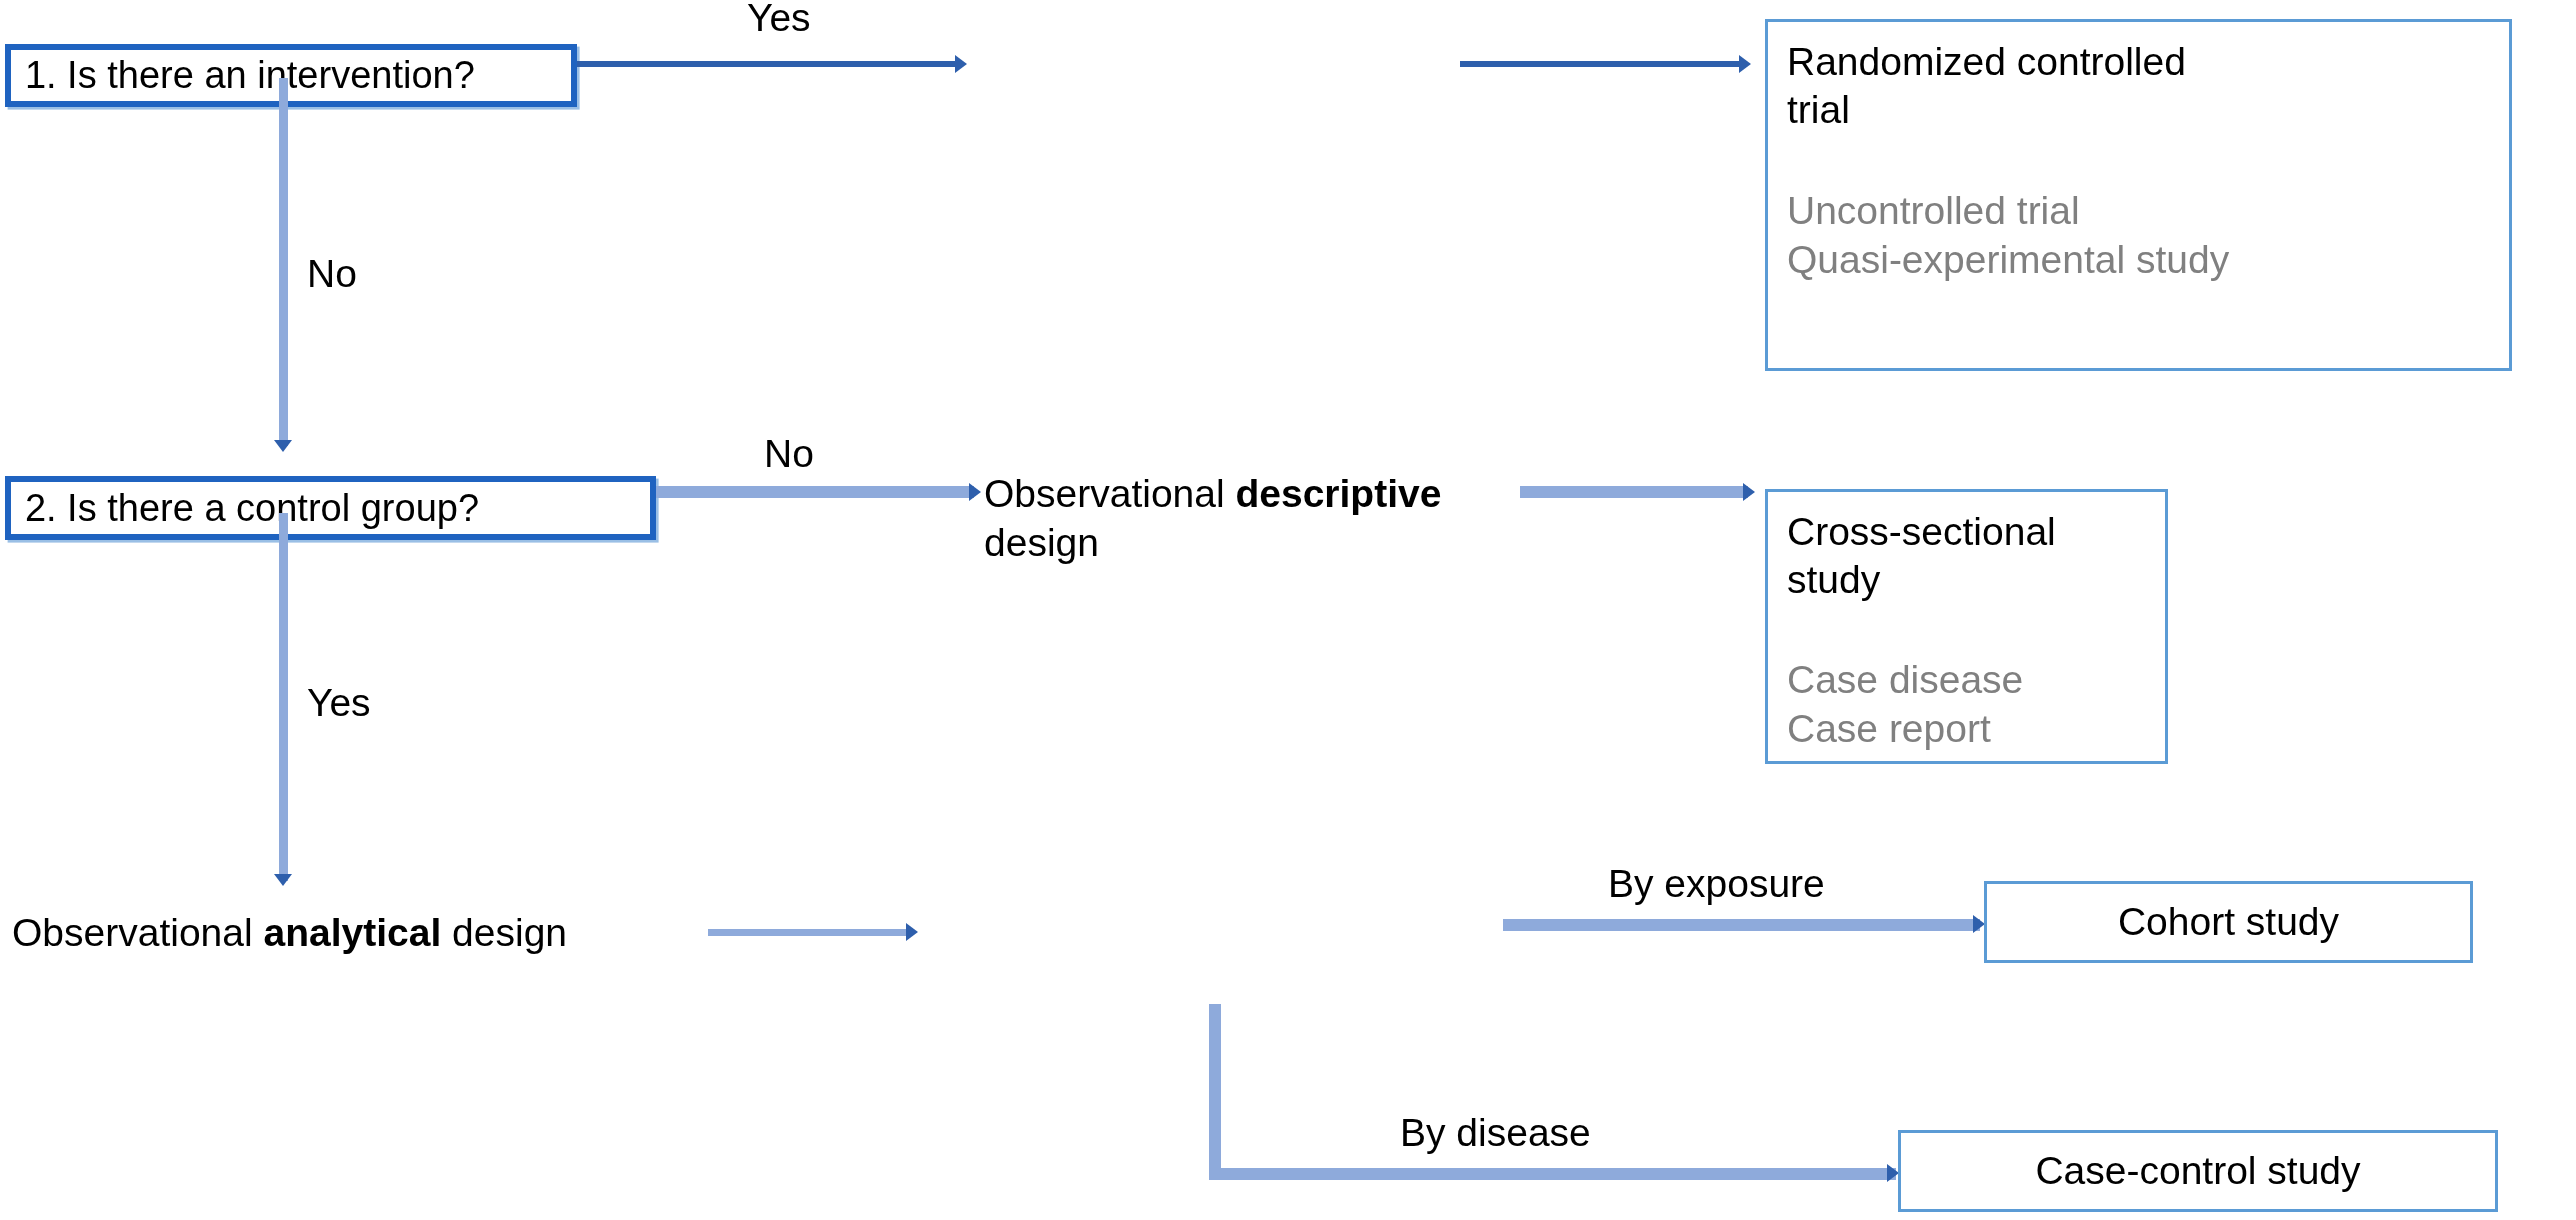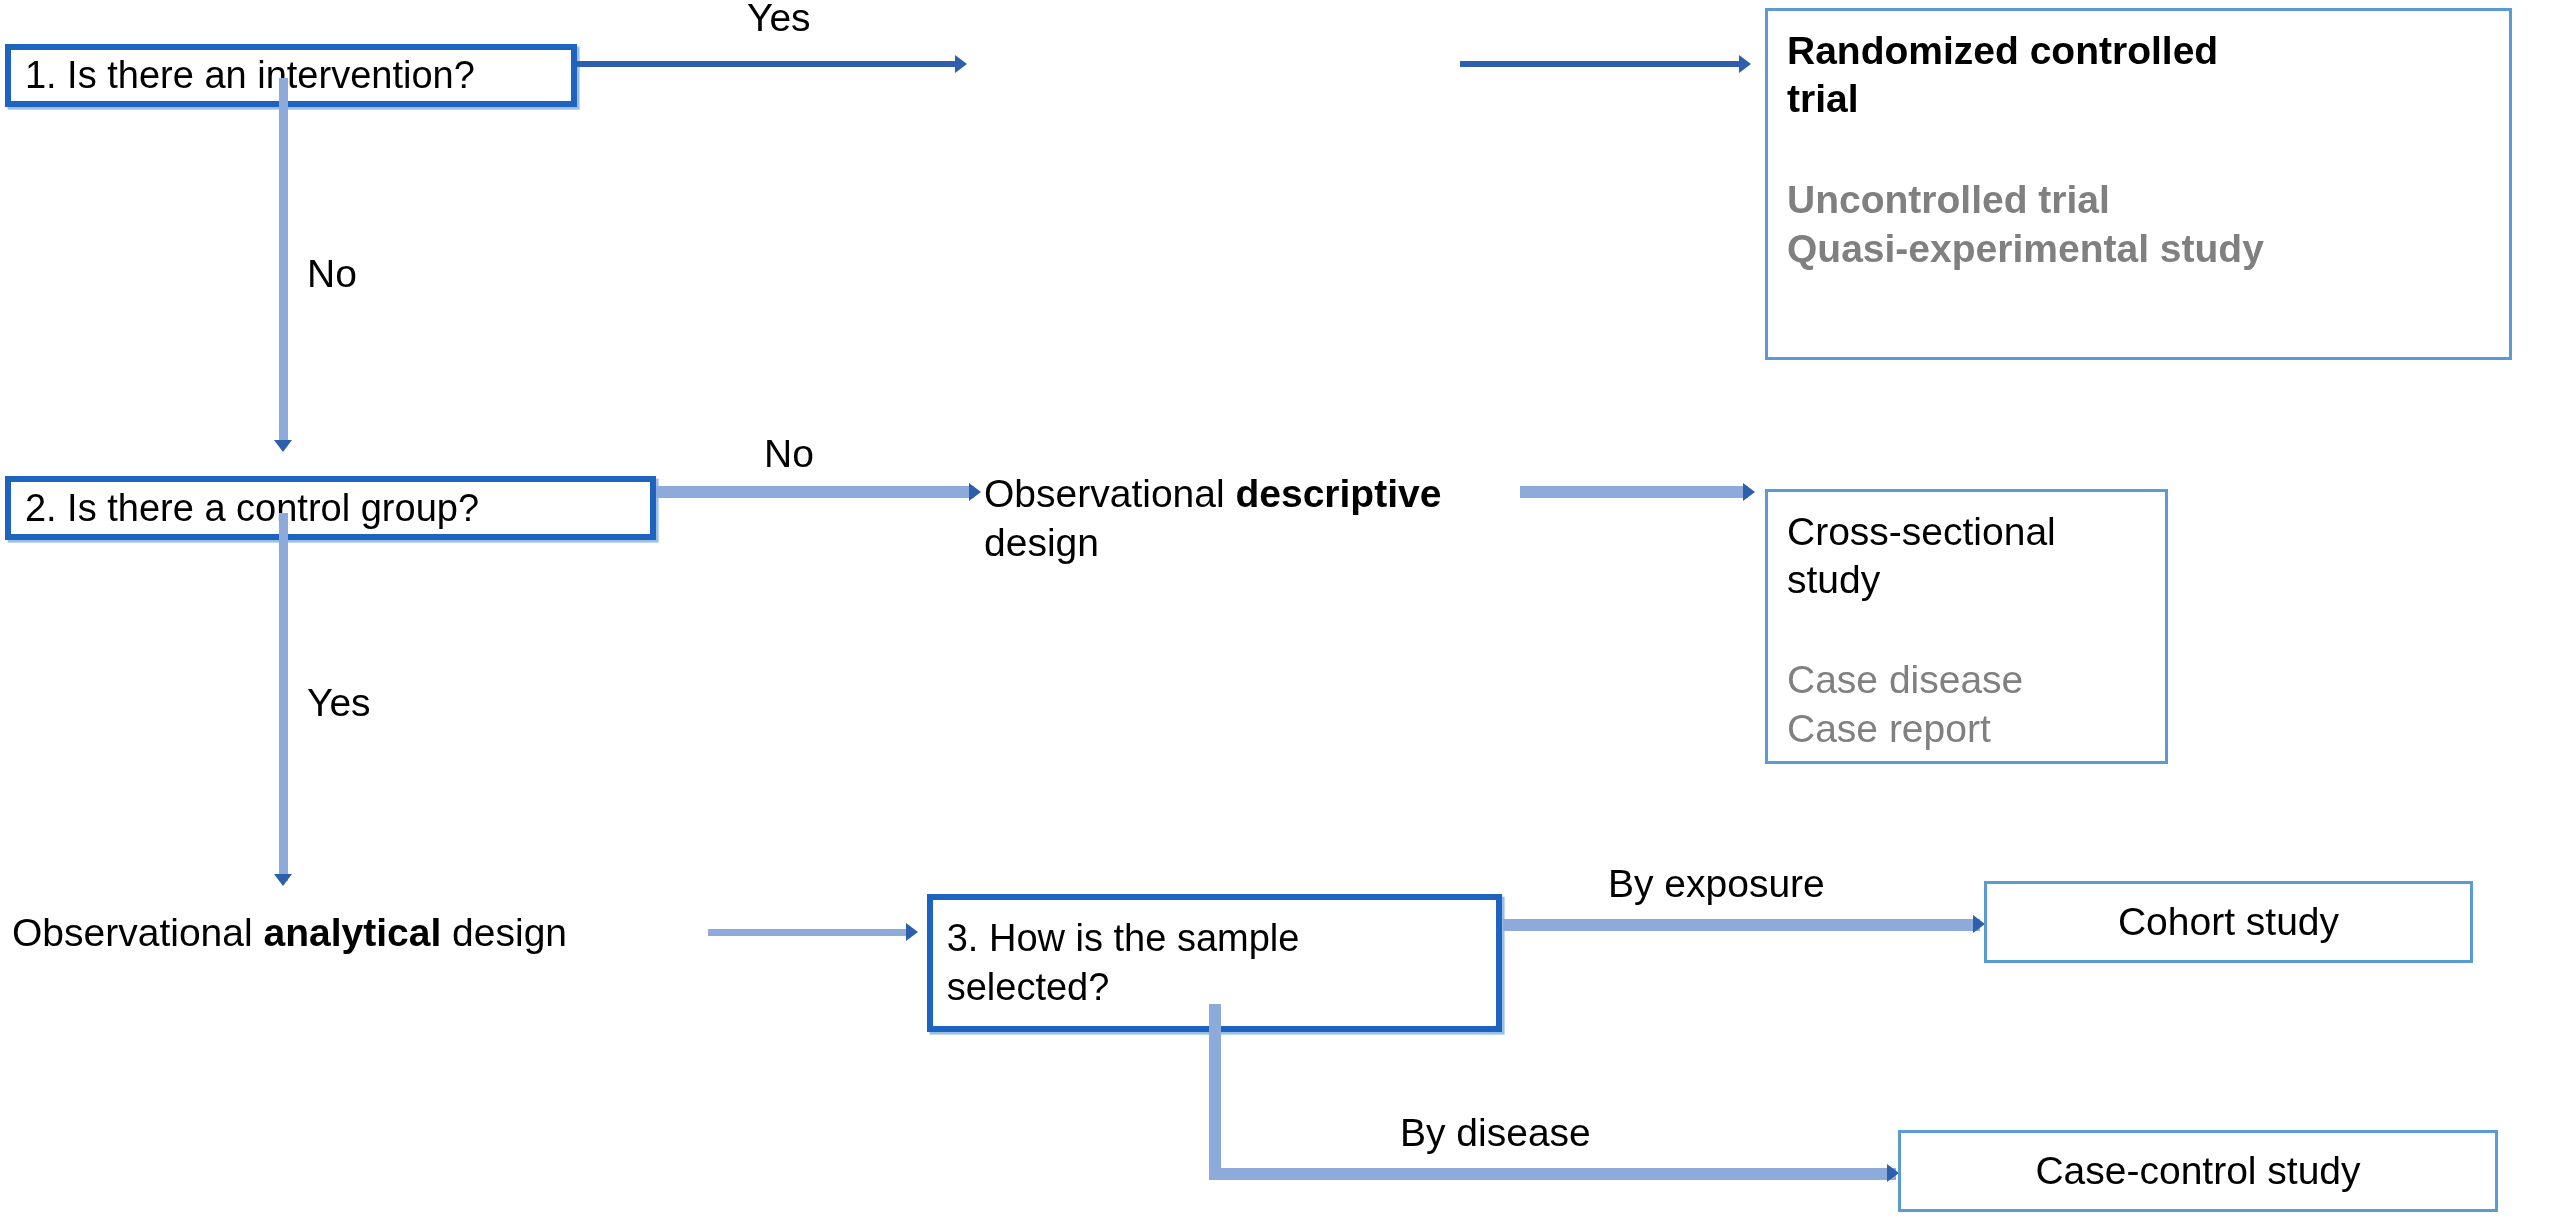--- a/index.html
+++ b/index.html
@@ -108,21 +108,21 @@
 
   <div class="txt" style="left:747px; top:-6.9px;">Yes</div>
 
   <div class="seg dark" style="left:577px; top:61px; width:382px; height:6px;"></div>
   <div class="ahead right" style="left:955px; top:55px;"></div>
 
 
   <div class="seg dark" style="left:1460px; top:61px; width:283px; height:6px;"></div>
   <div class="ahead right" style="left:1739px; top:55px;"></div>
 
-  <div class="obox" style="left:1765px; top:8px; width:747px; height:352px;font-weight:bold;">
+  <div class="obox" style="left:1765px; top:19px; width:747px; height:352px;">
     <div class="obox-pad">
       <div class="primary">Randomized controlled
 trial</div>
       <div style="height:53px;"></div>
       <div class="secondary">Uncontrolled trial</div>
       <div class="secondary">Quasi-experimental study</div>
     </div>
   </div>
 
   <div class="seg" style="left:279px; top:78px; width:9.4px; height:368px;"></div>
@@ -155,24 +155,20 @@
 
   <div class="seg" style="left:279px; top:513px; width:9.4px; height:368px;"></div>
   <div class="ahead down" style="left:274px; top:874px;"></div>
   <div class="txt" style="left:307px; top:678px;">Yes</div>
 
   <div class="txt" style="left:12px; top:908px;"><span>Observational </span><b>analytical</b><span> design</span></div>
 
   <div class="seg" style="left:708px; top:929px; width:202px; height:6.9px;"></div>
   <div class="ahead right" style="left:906px; top:923px;"></div>
 
-  <div class="dbox" style="left:927px; top:866px; width:575px; height:138px;">
-    <div class="dbox-inner">3.   How is the sample
-selected?</div>
-  </div>
 
   <div class="txt" style="left:1608px; top:859px;">By exposure</div>
 
   <div class="seg" style="left:1503px; top:919px; width:477px; height:12px;"></div>
   <div class="ahead right" style="left:1973px; top:915px;"></div>
 
   <div class="obox center" style="left:1984px; top:881px; width:489px; height:82px;">
     <div class="primary">Cohort study</div>
   </div>
 

